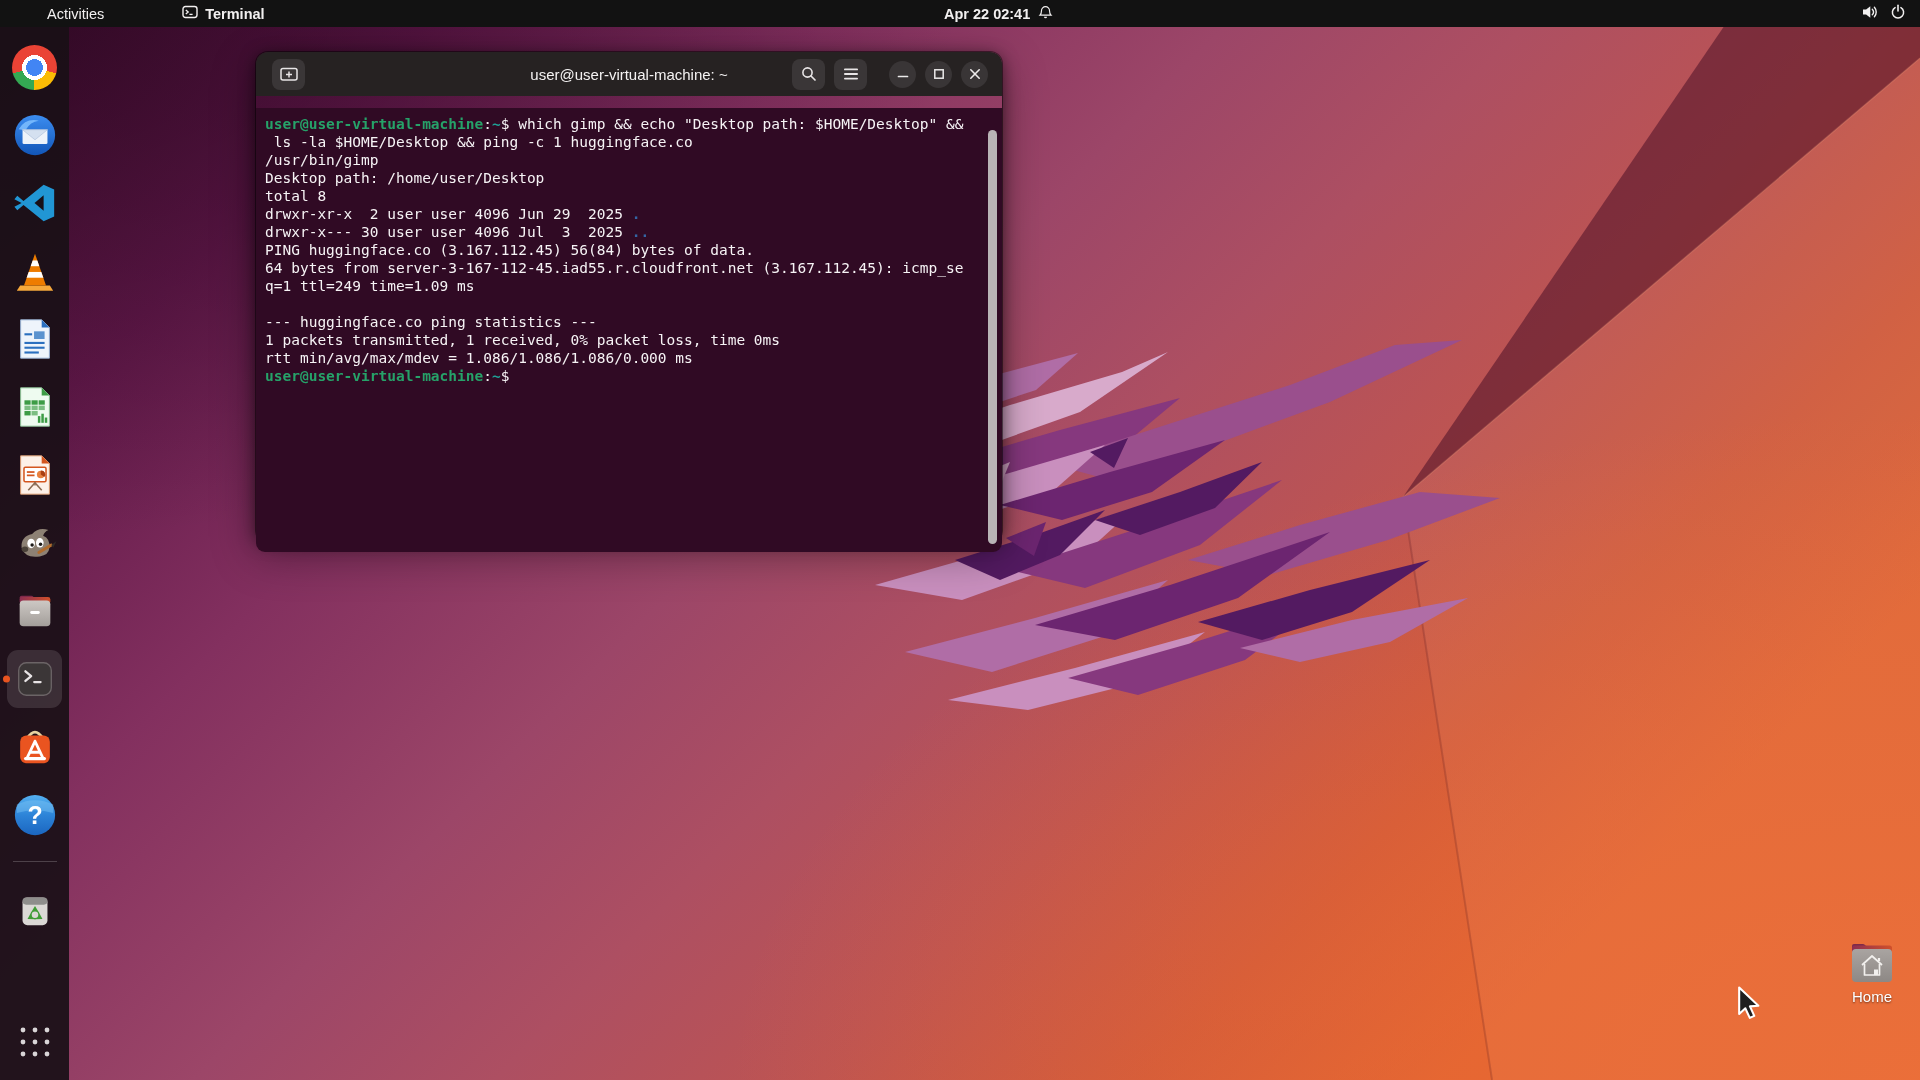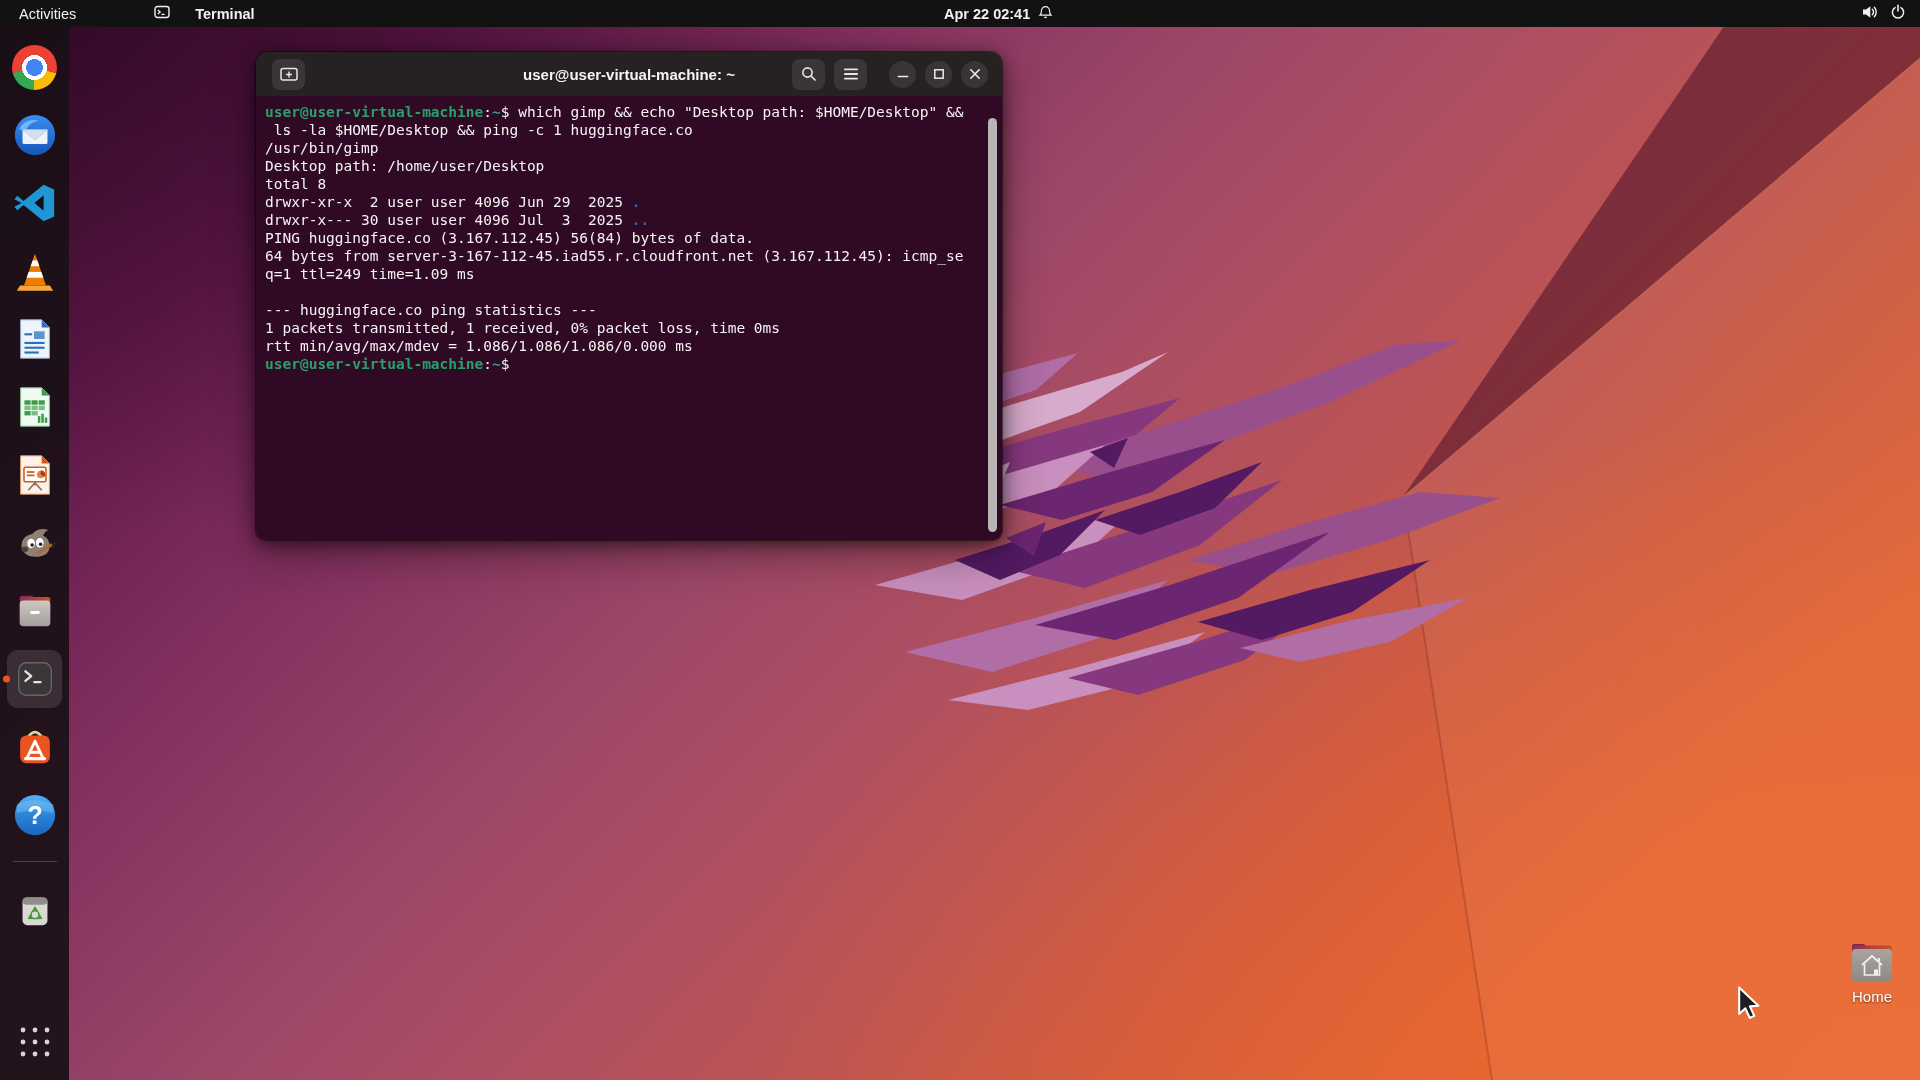--- a/index.html
+++ b/index.html
@@ -6,24 +6,24 @@
   html,body { width:1920px; height:1080px; overflow:hidden; background:#000;
               font-family:"Liberation Sans", sans-serif; }
   #stage { position:relative; width:1920px; height:1080px; overflow:hidden; }
 
   
   #wallpaper { position:absolute; inset:0; }
 
   
   #topbar { position:absolute; left:0; top:0; width:1920px; height:27px;
             background:#121212; color:#f2f0f0; font-size:14.5px; z-index:50;
-            display:flex; align-items:center; }
+            display:flex; align-items:center;padding-left:28px; }
   .tb-btn { height:27px; display:flex; align-items:center; padding:0 13px; cursor:default; }
   #tb-activities { margin-left:6px; }
-  #tb-app { gap:25px; font-weight:600; margin-left:52px; }
+  #tb-app { gap:7px; font-weight:600; margin-left:52px; }
   #tb-clock { position:absolute; left:944px; top:0; height:27px; display:flex;
               align-items:center; gap:8px; font-weight:600; }
   #tb-right { position:absolute; right:8px; top:0; height:27px; display:flex;
               align-items:center; gap:10px; padding:0 6px; }
 
   
   #dock { position:absolute; left:0; top:27px; width:69px; height:1053px;
           background:rgba(26,16,23,0.93); z-index:40;
           display:flex; flex-direction:column; align-items:center; padding-top:16px; }
   .dock-item { position:relative; width:69px; height:48px; margin-bottom:20px;
@@ -40,31 +40,31 @@
       radial-gradient(circle at 50% 50%, #4285f4 0 8.5px, #ffffff 8.5px 12.5px, rgba(0,0,0,0) 12.5px),
       conic-gradient(from 105deg, #fbbc05 0 75deg, #34a853 75deg 150deg, #ea4335 150deg 360deg); }
 
   
   #window { position:absolute; left:256px; top:52px; width:746px; height:488px;
             border-radius:12px 12px 9px 9px; z-index:30;
             box-shadow:0 3px 16px rgba(0,0,0,0.55), 0 14px 44px rgba(0,0,0,0.38), 0 0 0 1px rgba(0,0,0,0.45); }
   #titlebar { position:relative; height:44px; background:#262222;
               border-radius:12px 12px 0 0; display:flex; align-items:center; }
   #win-title { position:absolute; left:0; right:0; text-align:center; color:#f5f3f3;
-               font-weight:700; font-size:15px; pointer-events:none; }
+               font-weight:400; font-size:15px; pointer-events:none; }
   .tbar-sq { width:33px; height:31px; border-radius:8px; background:#3a3637;
              display:flex; align-items:center; justify-content:center; }
   #newtab-btn { margin-left:16px; }
   #titlebar-right { position:absolute; right:14px; display:flex; align-items:center; gap:9px; }
   .win-circle { width:27px; height:27px; border-radius:50%; background:#393536;
                 display:flex; align-items:center; justify-content:center; }
   #menu-btn { margin-right:13px; }
   #term-body { position:relative; height:444px; background:var(--terminal-bg,#300a24);
                border-radius:0 0 9px 9px; overflow:hidden;
-               padding:7px 24px 6px 9px; }
+               padding:7px 24px 6px 9px;margin-top:12px; }
   #term-output { font-family:"DejaVu Sans Mono", monospace; font-size:14.5px;
                  line-height:18px; white-space:pre; color:#f6f3f5; }
   .c-fg   { color:#f6f3f5; }
   .c-green{ color:var(--prompt-green,#26a269); font-weight:700; }
   .c-teal { color:var(--path-teal,#1fa096);  font-weight:700; }
   .c-blue { color:var(--dir-blue,#3465a4);   font-weight:700; }
   #term-scrollbar { position:absolute; right:5px; top:22px; width:9px; height:414px;
                     border-radius:5px; background:#b9b4b6; }
 
   

